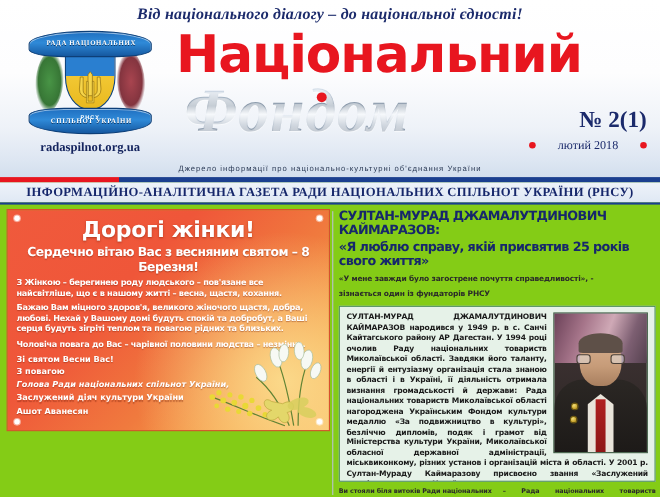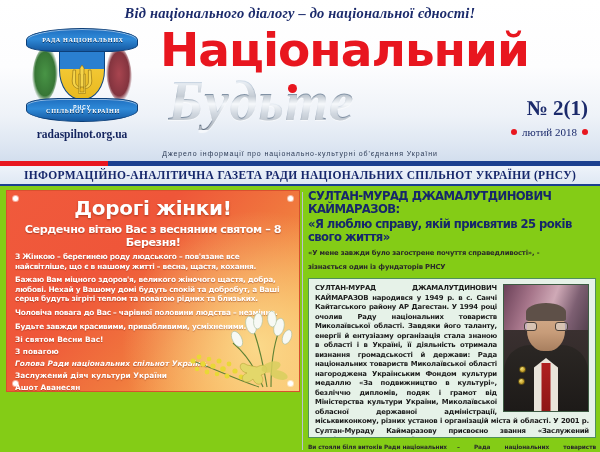--- a/index.html
+++ b/index.html
@@ -123,21 +123,21 @@
   .issue-no {
     position: absolute; right: 12px; top: 96px;
     font-family: "Liberation Serif", serif;
     font-weight: bold; font-size: 21px;
     color: #1b2a6b;
   }
   .issue-date {
     position: absolute; right: 12px; top: 126px;
     font-family: "Liberation Serif", serif;
     font-size: 11px; color: #1b2a6b;
-    display: flex; align-items: center; gap: 5px; margin-left: 14px;
+    display: flex; align-items: center; gap: 20px; margin-left: 14px;
   }
   .issue-date .bullet {
     width: 6px; height: 6px; border-radius: 50%;
     background: #e8161f; display: inline-block;
   }
   .mast-sub {
     position: absolute; left: 0; top: 150px; width: 600px;
     text-align: center;
     font-size: 7px; color: #2b3a55;
     letter-spacing: .9px;
@@ -366,21 +366,21 @@
         </div>
         <div class="ribbon-bot">
           <div class="ribbon-txt">СПІЛЬНОТ УКРАЇНИ</div>
         </div>
         <div class="badge">РНСУ</div>
       </div>
       <div class="site-url">radaspilnot.org.ua</div>
     </div>
 
     <div class="title-main">Національний</div>
-    <div class="title-script">Будьте</div>
+    <div class="title-script">Фондом</div>
     <div class="title-dot"></div>
 
     <div class="issue-no">№ 2(1)</div>
     <div class="issue-date">
       <span class="bullet"></span>
       <span>лютий 2018</span>
       <span class="bullet"></span>
     </div>
 
     <div class="mast-sub">Джерело інформації про національно-культурні об'єднання України</div>
@@ -400,21 +400,20 @@
         <div class="greet-corner gc-tr"></div>
         <div class="greet-corner gc-bl"></div>
         <div class="greet-corner gc-br"></div>
 
         <div class="greet-title">Дорогі жінки!</div>
         <div class="greet-lead">Сердечно вітаю Вас з весняним святом – 8 Березня!</div>
 
         <div class="greet-p">З Жінкою – берегинею роду людського – пов'язане все найсвітліше, що є в нашому житті – весна, щастя, кохання.</div>
         <div class="greet-p">Бажаю Вам міцного здоров'я, великого жіночого щастя, добра, любові. Нехай у Вашому домі будуть спокій та добробут, а Ваші серця будуть зігріті теплом та повагою рідних та близьких.</div>
         <div class="greet-p">Чоловіча повага до Вас – чарівної половини людства – незмінна.</div>
-        <div class="greet-p">Будьте завжди красивими, привабливими, усміхненими.</div>
 
         <div class="greet-sign">Зі святом Весни Вас!</div>
         <div class="greet-sign">З повагою</div>
         <div class="greet-sign ital">Голова Ради національних спільнот України,</div>
         <div class="greet-sign">Заслужений діяч культури України</div>
         <div class="greet-sign">Ашот Аванесян</div>
 
         <svg class="flowers" viewBox="0 0 120 86">
           <g stroke="#4f7a2c" stroke-width="1.1" fill="none" opacity=".9">
             <path d="M92 84 C88 60 84 42 78 26"></path>

